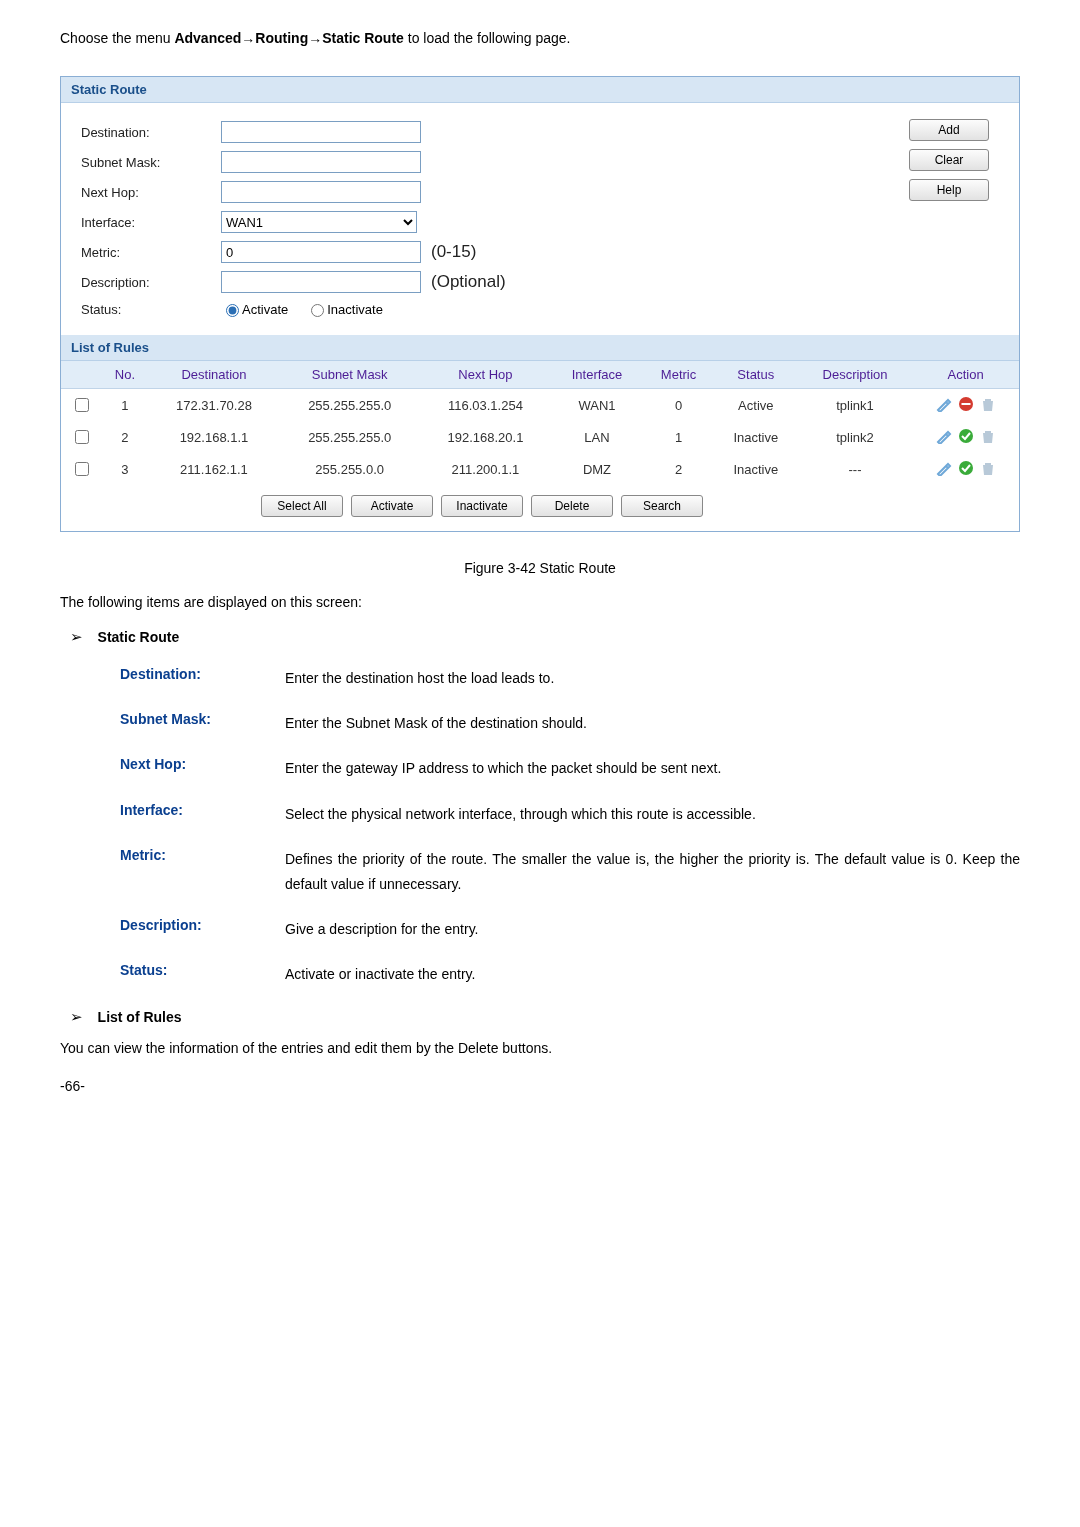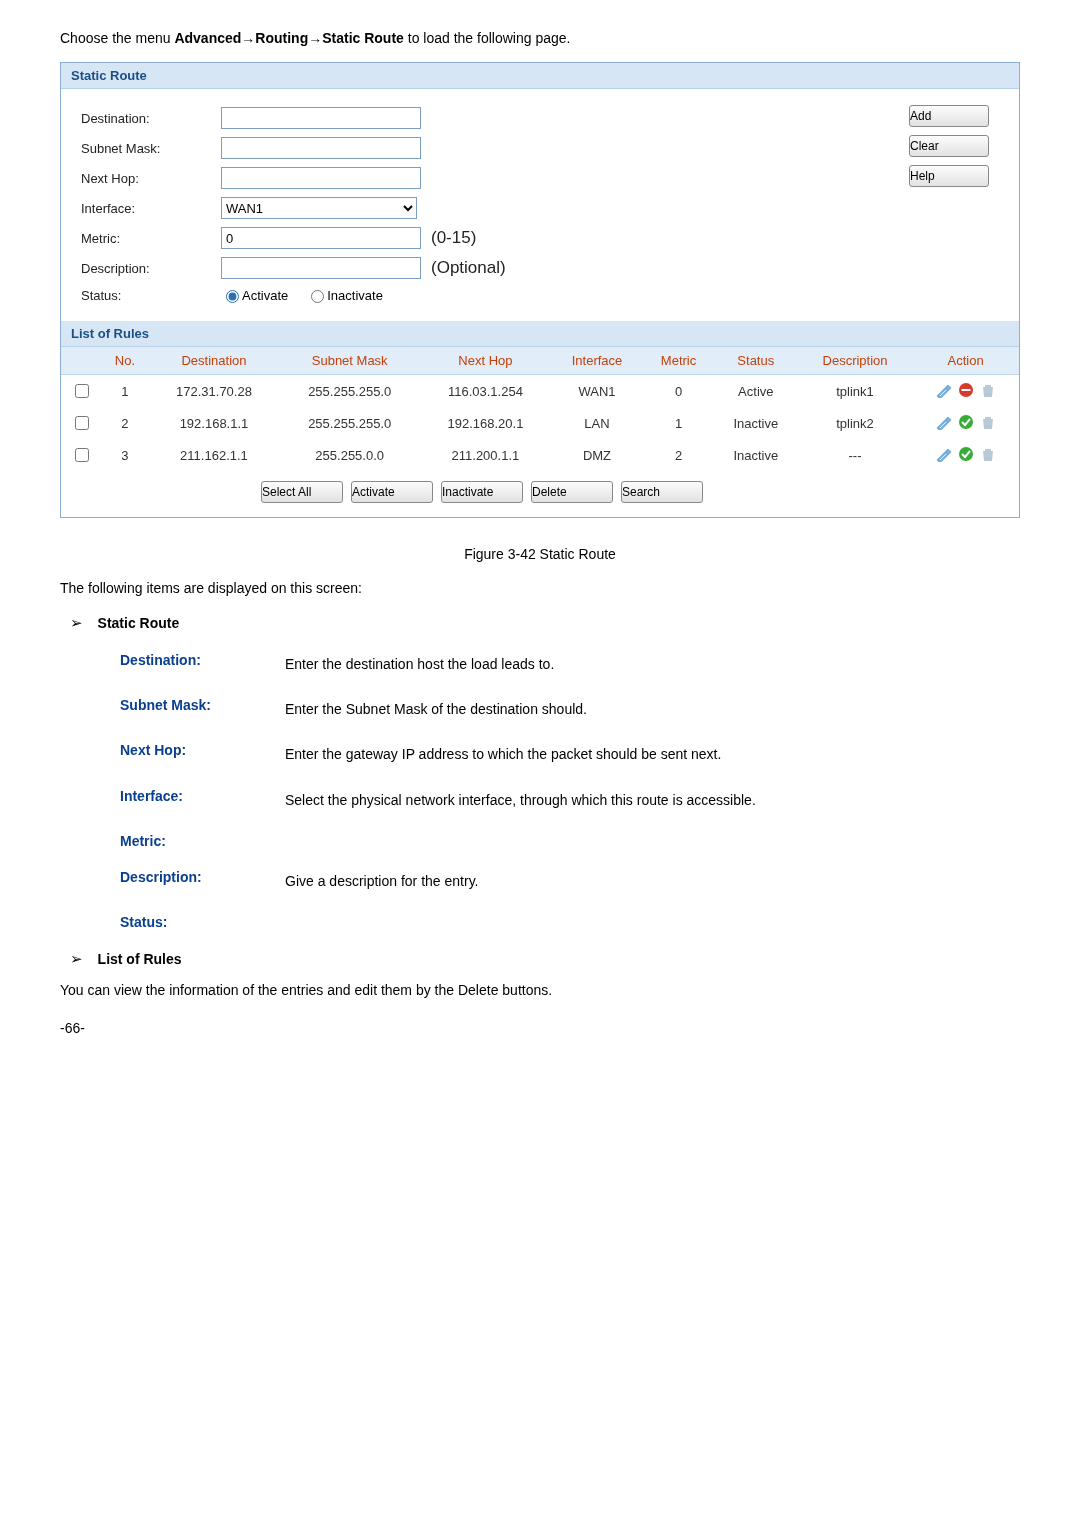--- a/index.html
+++ b/index.html
@@ -4,21 +4,21 @@
 <style>
   body {
     margin: 0;
     padding: 30px 60px;
     font-family: Arial, sans-serif;
     font-size: 14px;
     color: #000;
     background: #fff;
   }
   .intro {
-    margin-bottom: 16px;
+    margin-bottom: 30px;
   }
   .panel {
     border: 1px solid #8aaed4;
     background: #fff;
     margin-bottom: 10px;
   }
   .panel-header {
     background: #d7e6f4;
     color: #1a4f8a;
     font-weight: bold;
@@ -77,30 +77,31 @@
     padding: 6px 10px 0 0;
     width: 80px;
   }
   .ui-btn {
     display: inline-block;
     background: linear-gradient(#fcfcfc, #e2e2e2);
     border: 1px solid #888;
     border-radius: 3px;
     font-size: 12px;
     padding: 3px 0;
+    text-align: center;
     cursor: pointer;
   }
   .table {
     width: 100%;
     border-collapse: collapse;
     font-size: 13px;
   }
   .table th {
     background: #e1edf8;
-    color: #c2410c;
+    color: #4c1d95;
     font-weight: normal;
     padding: 6px 6px;
     text-align: center;
     border-bottom: 1px solid #c0d4e8;
     font-size: 13px;
   }
   .table td {
     padding: 6px 6px;
     text-align: center;
     color: #333;
@@ -343,27 +344,29 @@
     <div class="def-row">
       <div class="def-term">Next Hop:</div>
       <div class="def-desc">Enter the gateway IP address to which the packet should be sent next.</div>
     </div>
     <div class="def-row">
       <div class="def-term">Interface:</div>
       <div class="def-desc">Select the physical network interface, through which this route is accessible.</div>
     </div>
     <div class="def-row">
       <div class="def-term">Metric:</div>
+      <div class="def-desc">Defines the priority of the route. The smaller the value is, the higher the priority is. The default value is 0. Keep the default value if unnecessary.</div>
     </div>
     <div class="def-row">
       <div class="def-term">Description:</div>
       <div class="def-desc">Give a description for the entry.</div>
     </div>
     <div class="def-row">
       <div class="def-term">Status:</div>
+      <div class="def-desc">Activate or inactivate the entry.</div>
     </div>
   </div>
 
 <div class="bullet-row">
   <span class="bullet-arrow">➢</span>
   <span class="bullet-label">List of Rules</span>
 </div>
 
 <div class="section-text">You can view the information of the entries and edit them by the Delete buttons.</div>
 

